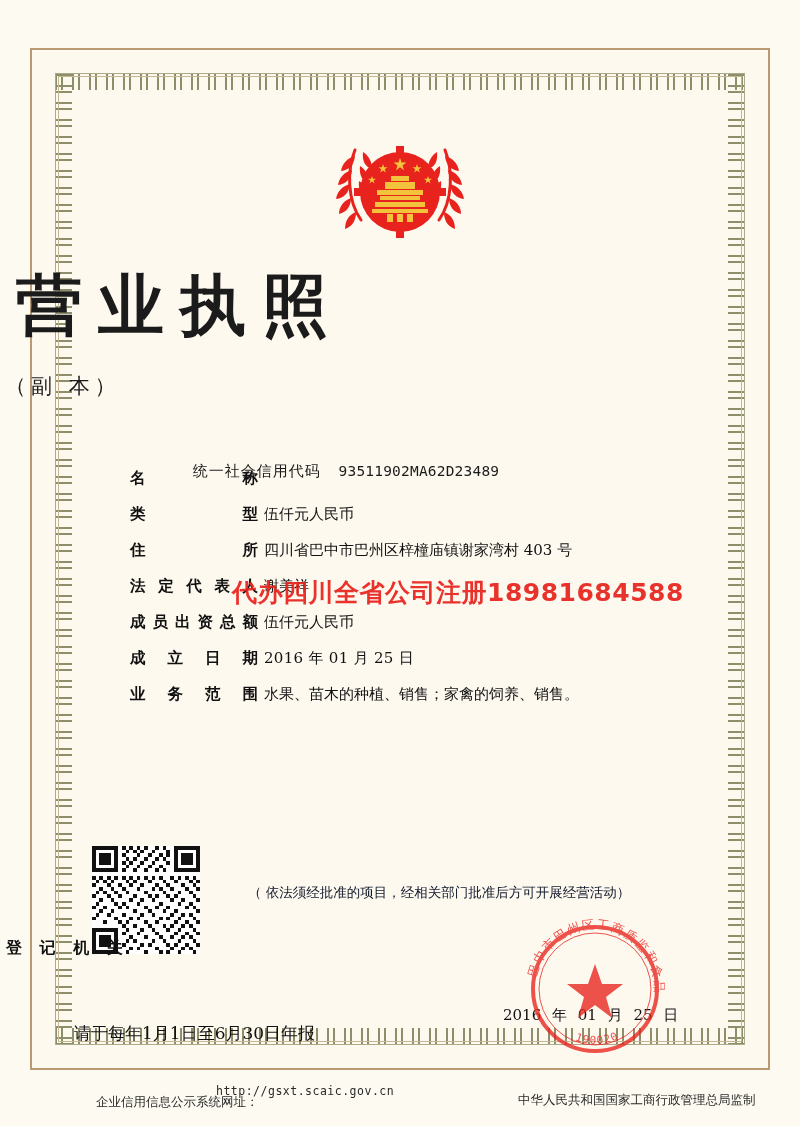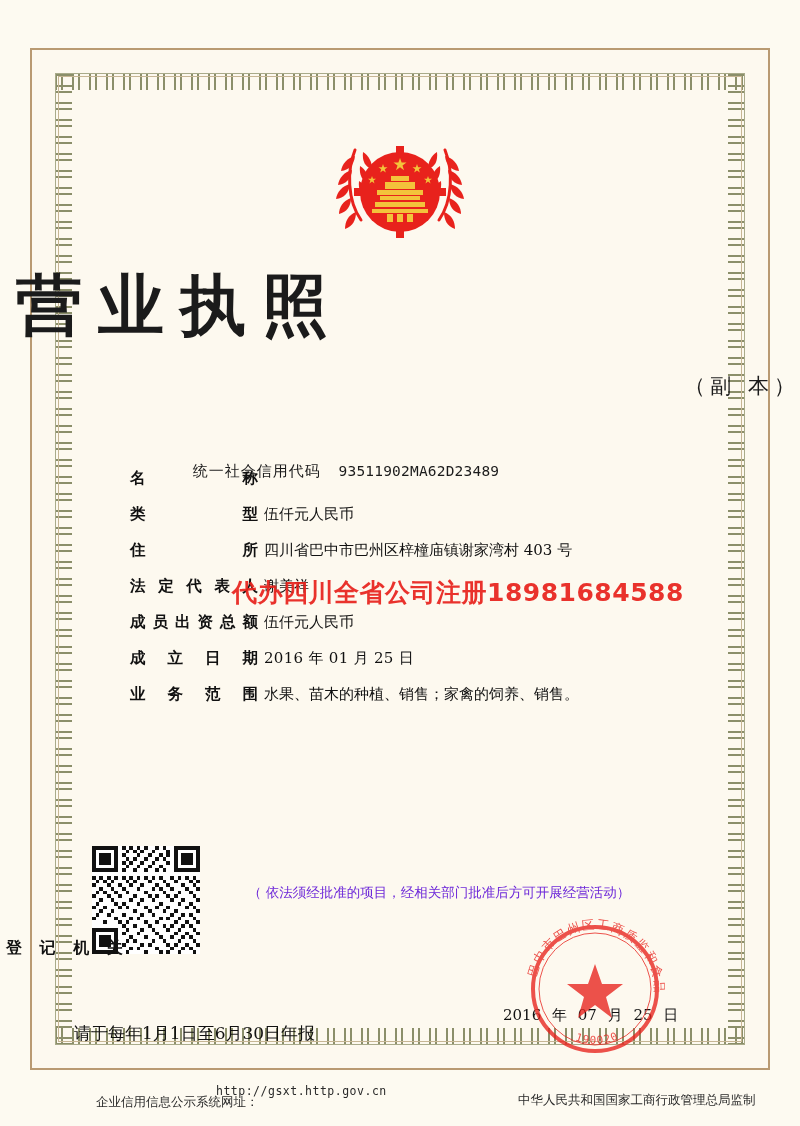--- a/index.html
+++ b/index.html
@@ -95,21 +95,21 @@
     font-size: 66px;
     letter-spacing: 16px;
     color: #1b1b1b;
     text-indent: 16px;
     line-height: 1;
   }
   #sub-title {
     position: absolute;
     left: 0; top: 372px;
     width: 800px;
-    text-align: right;
+    text-align: left;
     font-family: "DejaVu Serif", serif;
     font-size: 21px;
     letter-spacing: 5px;
     color: #1b1b1b;
     text-indent: 5px;
   }
 
   
   #credit-line {
     position: absolute;
@@ -170,21 +170,21 @@
     width: 108px; height: 108px;
     background: #ffffff;
   }
 
   
   #note-line {
     position: absolute;
     left: 248px; top: 884px;
     font-family: "DejaVu Serif", serif;
     font-size: 13.5px;
-    color: #6d28d9;
+    color: #0f172a;
     white-space: nowrap;
   }
   #registry-label {
     position: absolute;
     left: 0; top: 938px;
     width: 800px;
     text-align: left;
     font-family: "DejaVu Serif", serif;
     font-weight: bold;
     font-size: 16px;
@@ -452,21 +452,21 @@
     </svg>
   </div>
 
   <div id="note-line">（ 依法须经批准的项目，经相关部门批准后方可开展经营活动）</div>
 
   <div id="registry-label">登 记 机 关</div>
 
   <div id="date-line">
     <span>2016</span>
     <span>年</span>
-    <span>07</span>
+    <span>01</span>
     <span>月</span>
     <span>25</span>
     <span>日</span>
   </div>
 
   <div id="annual-note">请于每年1月1日至6月30日年报</div>
 
   <div id="official-seal">
     <svg viewBox="0 0 166 166" width="166" height="166" aria-hidden="true">
       <defs>
@@ -487,14 +487,14 @@
         </text>
       </g>
     </svg>
   </div>
 
   <div id="watermark-ad">代办四川全省公司注册18981684588</div>
 
 </div>
 
 <div id="footer-left">企业信用信息公示系统网址：</div>
-<div id="footer-url">http://gsxt.http.gov.cn</div>
+<div id="footer-url">http://gsxt.scaic.gov.cn</div>
 <div id="footer-right">中华人民共和国国家工商行政管理总局监制</div>
 
 </body></html>

